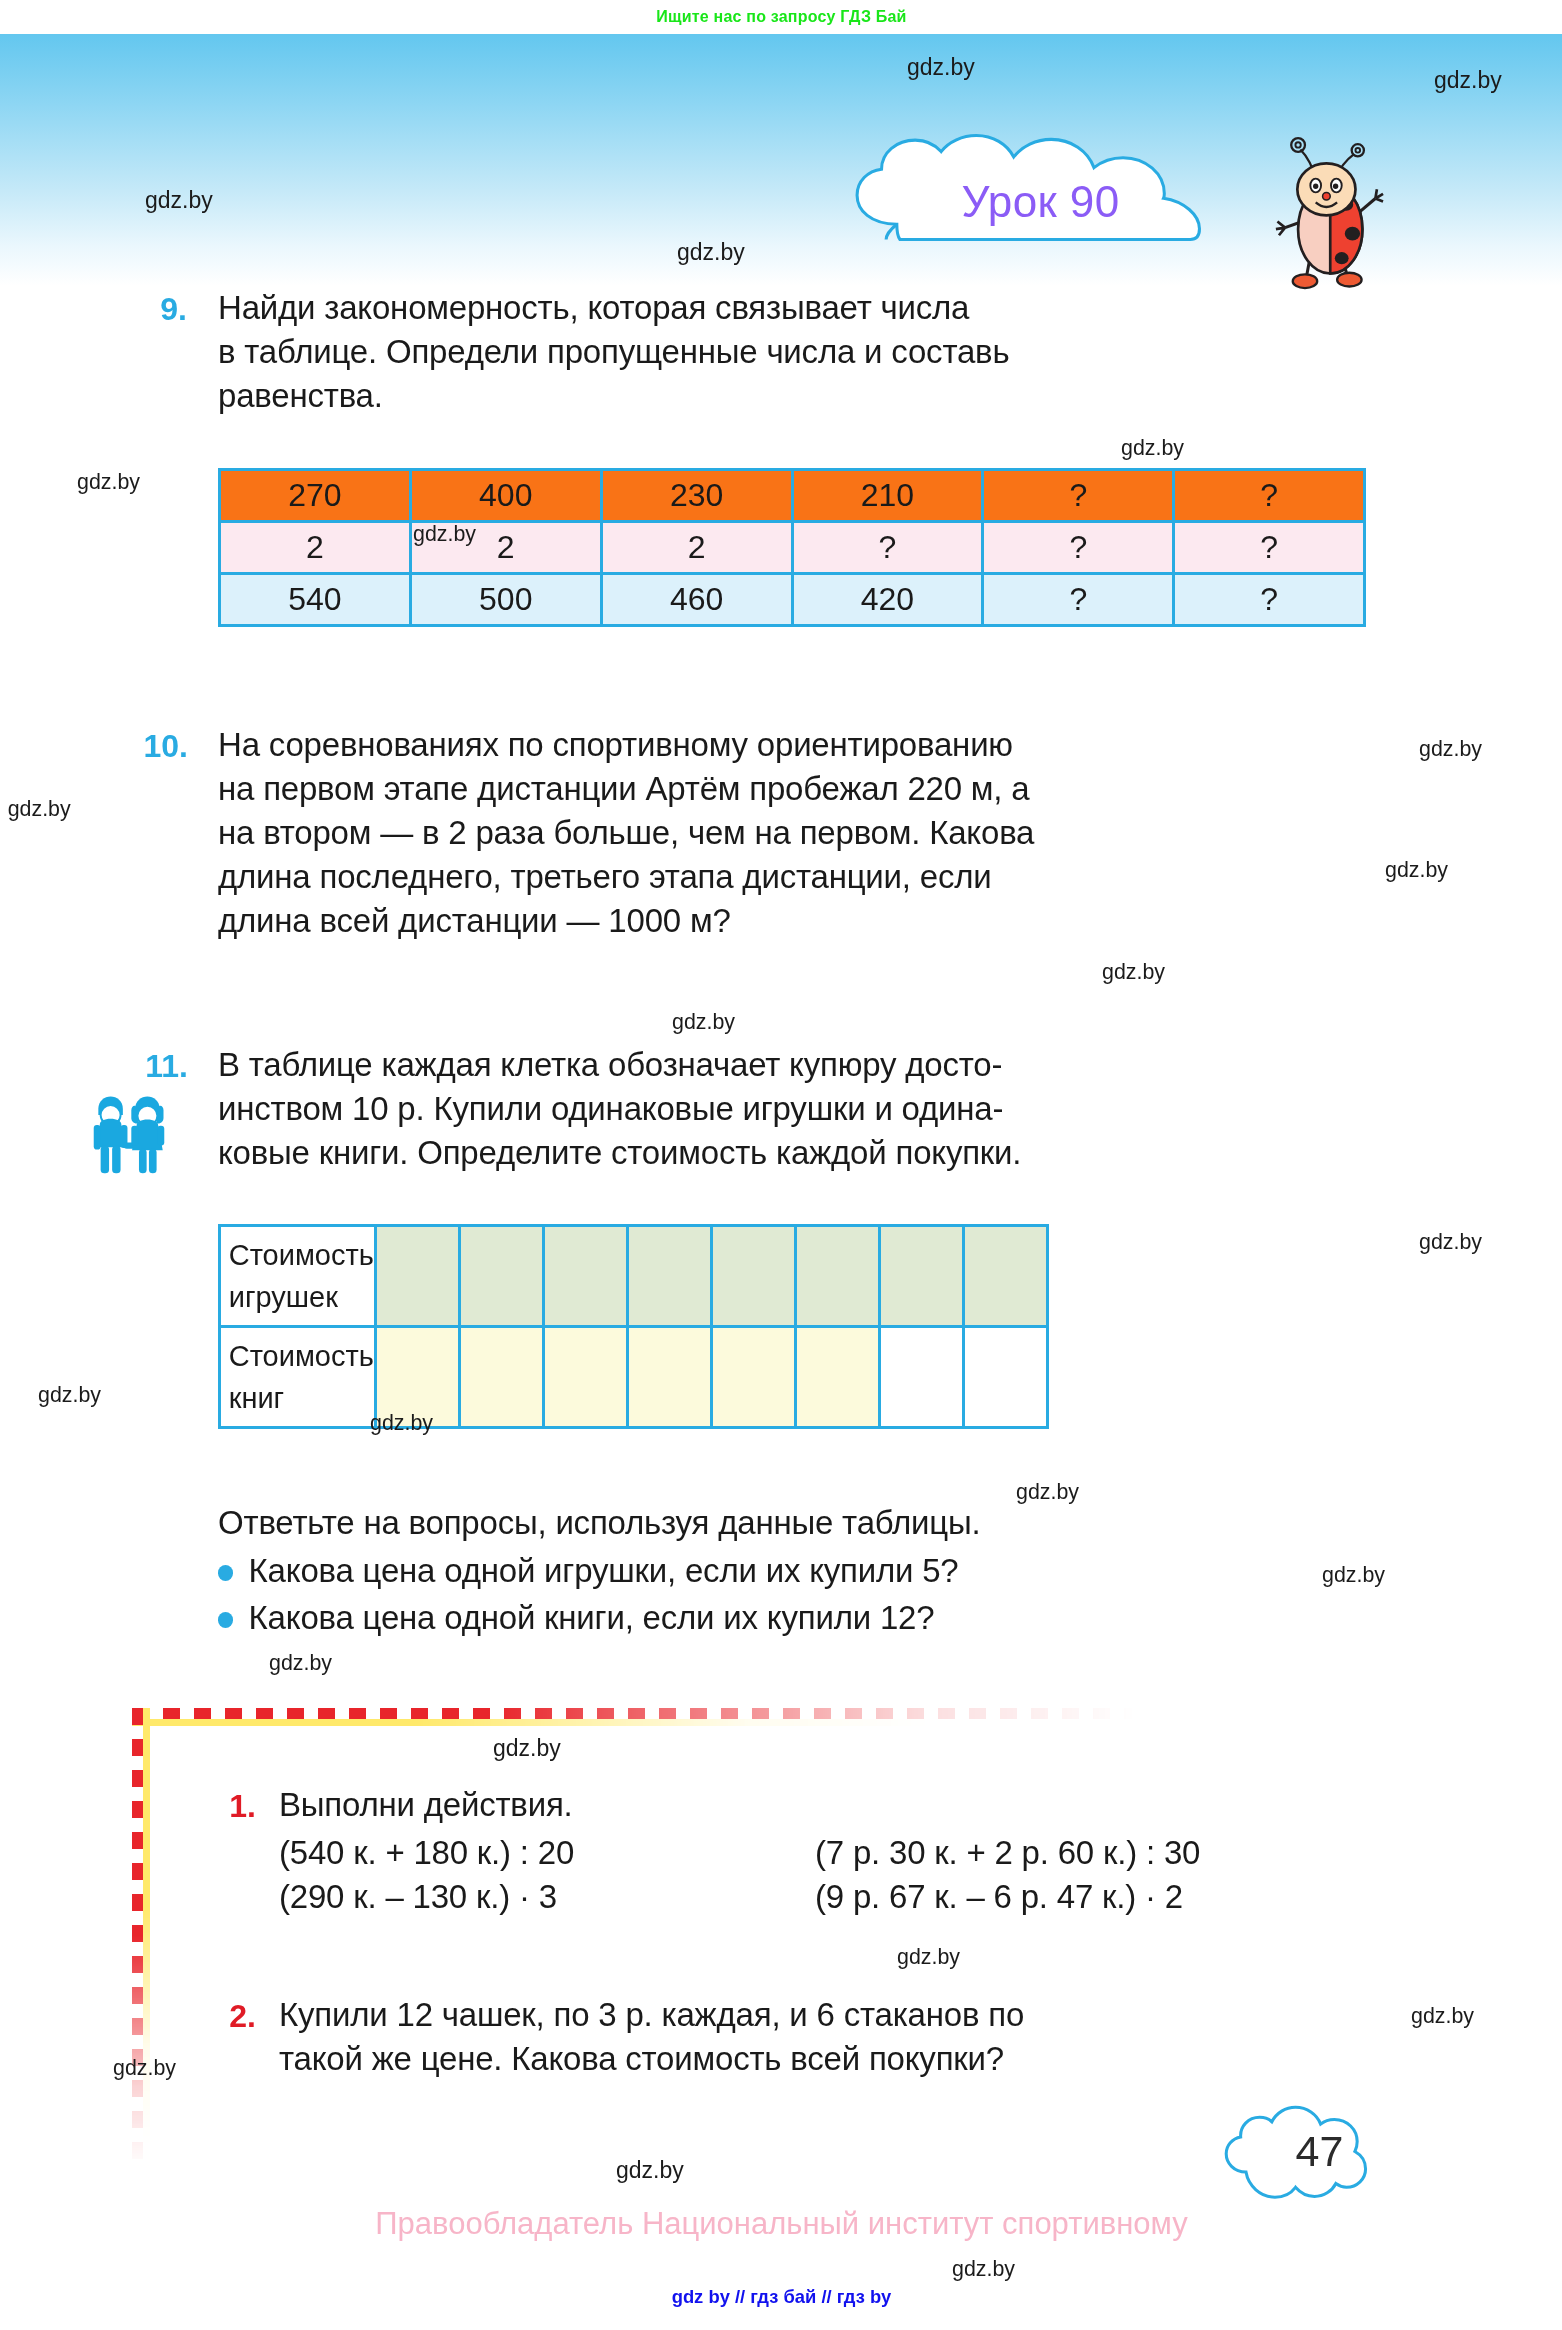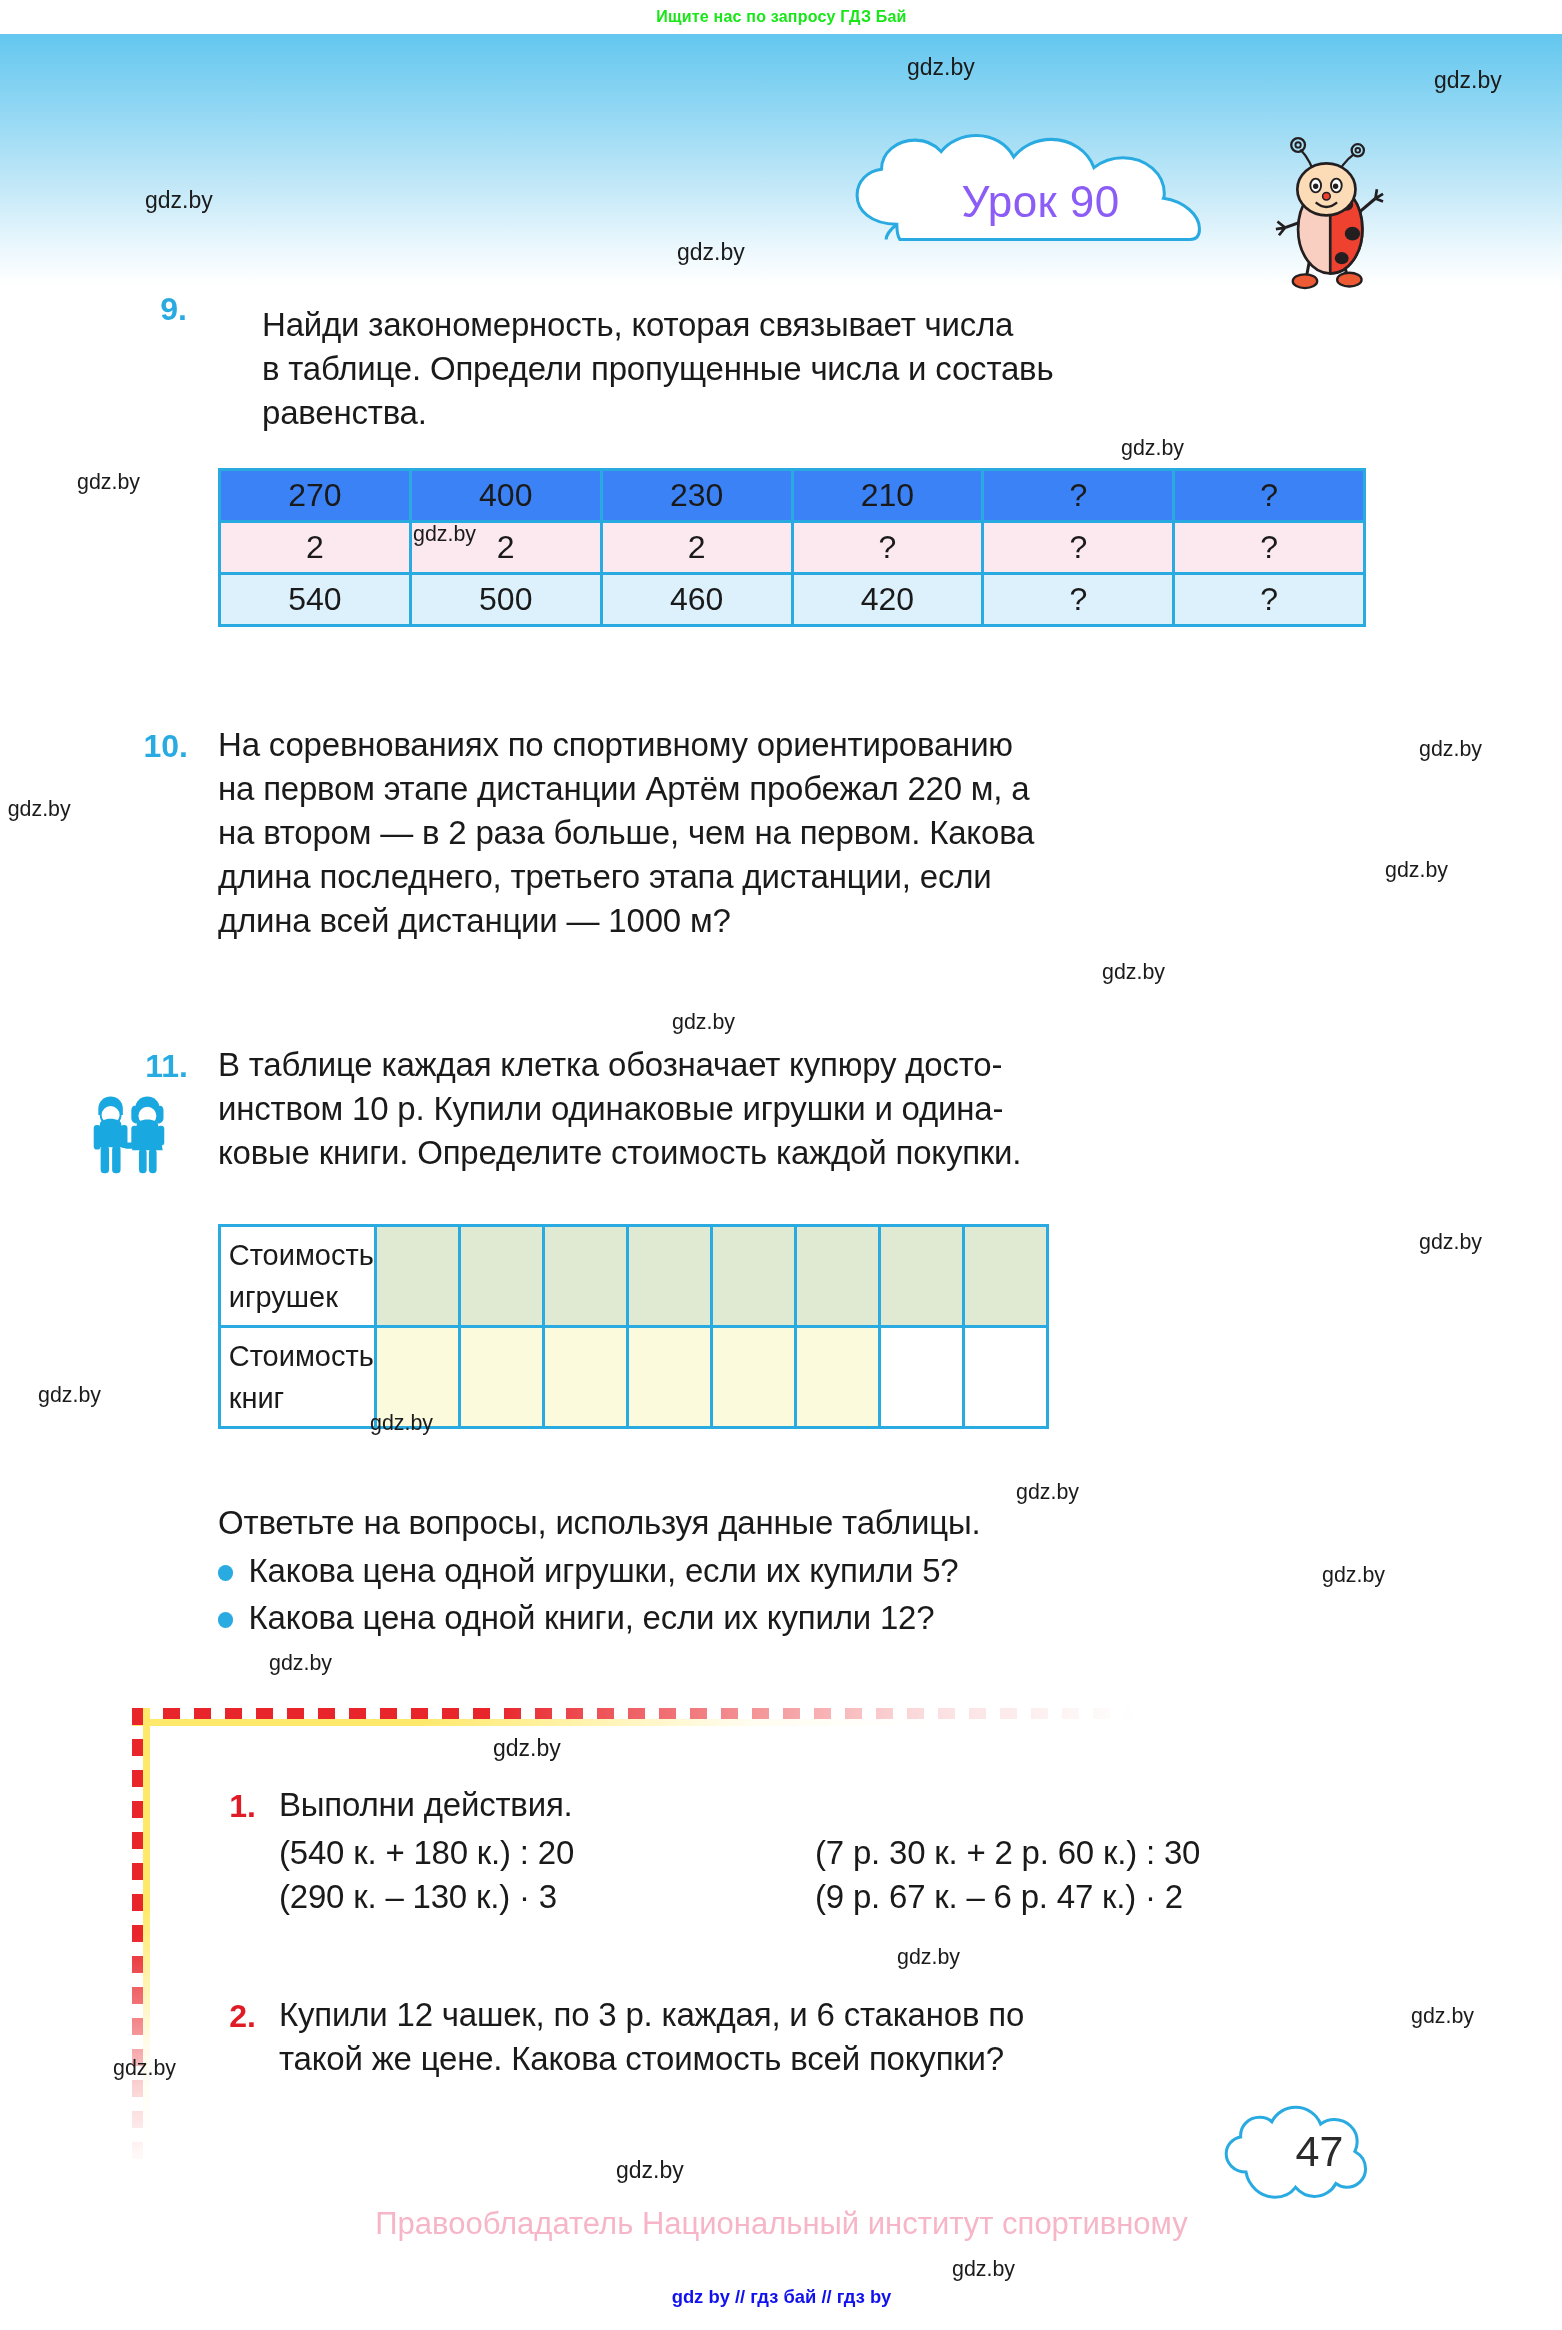--- a/index.html
+++ b/index.html
@@ -90,21 +90,21 @@
     border: 3.8px solid #29abe2;
   }
   .tbl9 td {
     border: 3.1px solid #29abe2;
     width: 191px;
     height: 52px;
     text-align: center;
     font-size: 32px;
     color: #1a1a1a;
   }
-  .tbl9 tr.row-green td { background: #3b82f6; }
+  .tbl9 tr.row-green td { background: #f97316; }
   .tbl9 tr.row-pink  td { background: #fce9f0; }
   .tbl9 tr.row-blue  td { background: #dcf1fb; }
 
   
   .tbl11 {
     position: absolute;
     left: 218px; top: 1224px;
     border-collapse: collapse;
     border: 3.8px solid #29abe2;
   }
@@ -243,21 +243,21 @@
   <ellipse cx="97" cy="83" rx="7" ry="9" fill="#ffffff" stroke="#231f20" stroke-width="2.5"></ellipse>
   <circle cx="96" cy="84" r="3.5" fill="#231f20"></circle>
   <circle cx="84" cy="97" r="5" fill="#ee4130" stroke="#231f20" stroke-width="2"></circle>
   <path d="M70,105 Q84,117 98,105" fill="none" stroke="#231f20" stroke-width="3"></path>
 </svg>
 
 <div class="content">
 
   <div class="ex-block" style="left:0; top:286px; width:1563px;">
     <div class="ex-num" style="left:107px; top:4.6px; width:80px;">9.</div>
-    <div class="ex-text" style="position:absolute; left:218px; top:17px; width:1193px;margin-left:44px;">
+    <div class="ex-text" style="position:absolute; left:218px; top:0; width:1193px;">
       <div>Найди закономерность, которая связывает числа</div>
       <div>в таблице. Определи пропущенные числа и составь</div>
       <div>равенства.</div>
     </div>
   </div>
 
   <table class="tbl9">
     <tbody>
         <tr class="row-green">
       <td>270</td>

